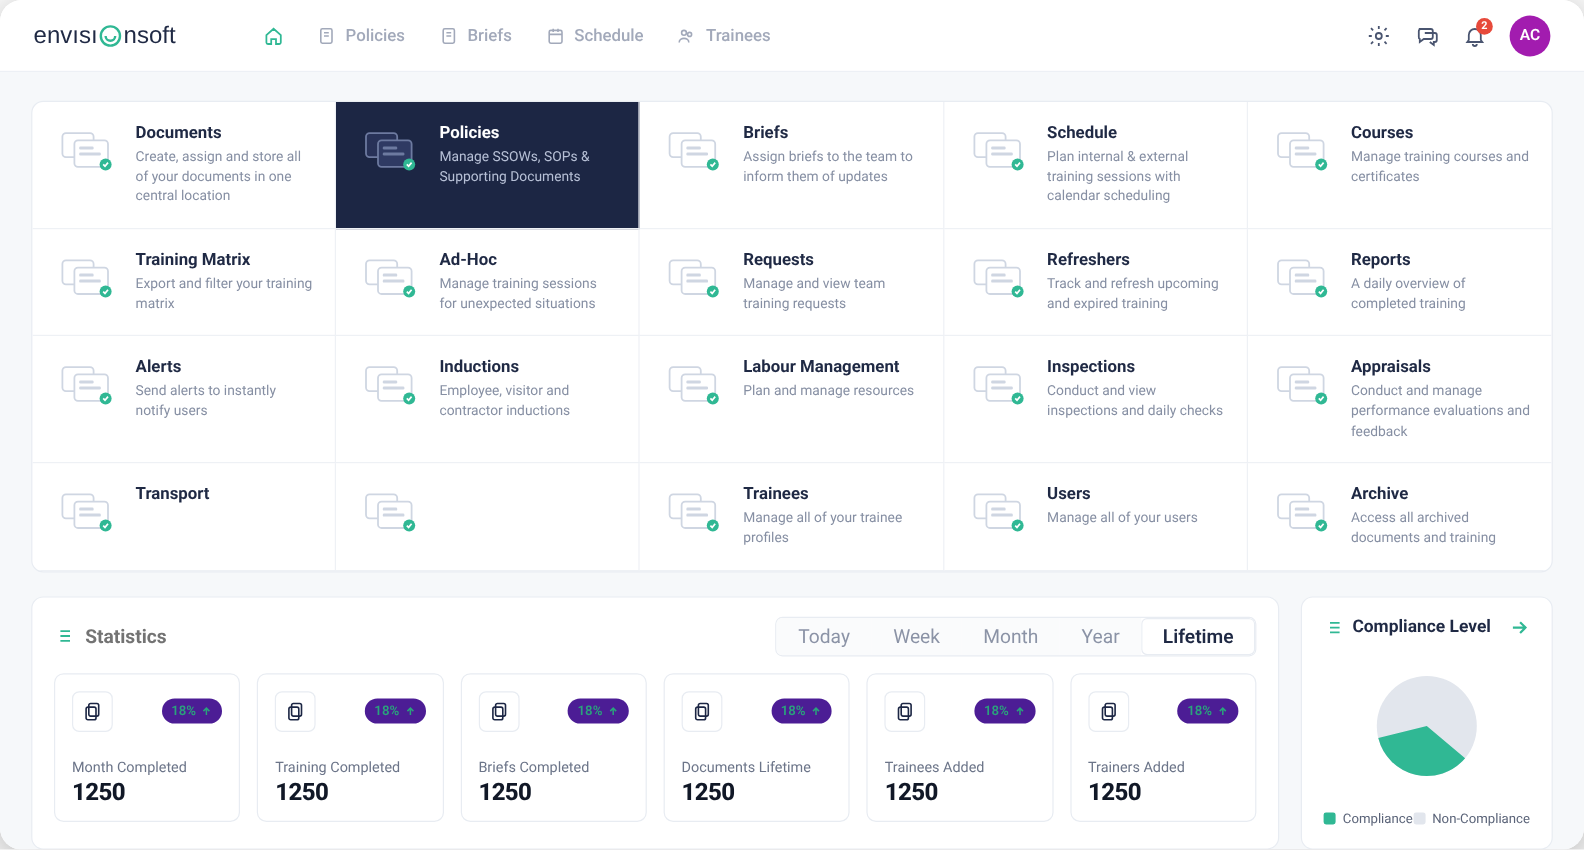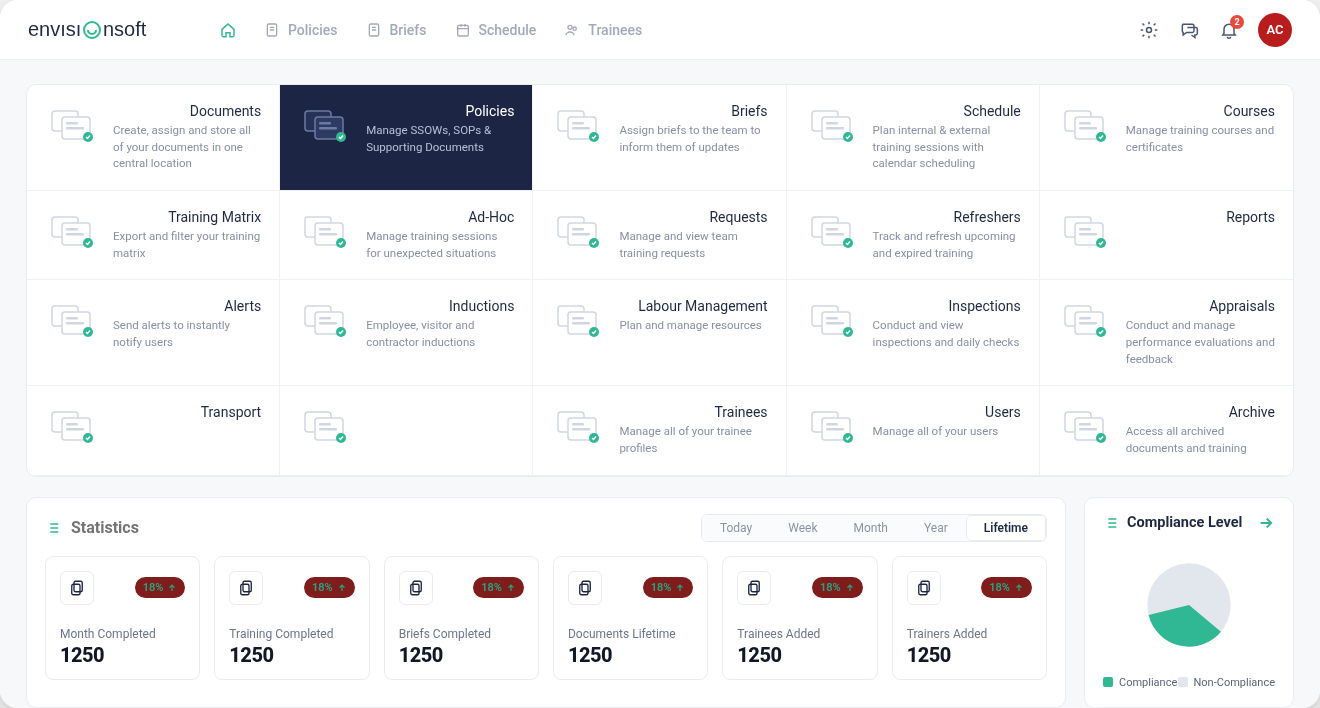--- a/index.html
+++ b/index.html
@@ -9,53 +9,53 @@
 
 .header { height: 60px; display: flex; align-items: center; padding: 0 28px; border-bottom: 1px solid #edf0f5; background:#fff; }
 .logo { width: 170px; display:flex; align-items:center; }
 .nav { display:flex; align-items:center; gap: 4px; margin-left: 10px; }
 .nav-item { display:flex; align-items:center; gap:8px; padding: 6px 12px; color:#a2a9ba; font-size:14px; font-weight:500; cursor:pointer; border-radius:6px; }
 .nav-item.home { color:#30b894; }
 .nav-item .ni-icon { width:16px; height:16px; display:flex; align-items:center; justify-content:center; }
 .header-right { margin-left:auto; display:flex; align-items:center; gap:18px; }
 .hicon { width:22px; height:22px; color:#4a5570; display:flex; align-items:center; justify-content:center; cursor:pointer; position:relative; }
 .badge { position:absolute; top:-4px; right:-4px; background:#e74a3b; color:#fff; font-size:9px; font-weight:700; border-radius:8px; padding:0 4px; min-width:14px; height:14px; display:flex; align-items:center; justify-content:center; }
-.avatar { width:34px; height:34px; border-radius:50%; background:#b91c1c; color:#fff; font-size:13px; font-weight:600; display:flex; align-items:center; justify-content:center; cursor:pointer; }
+.avatar { width:34px; height:34px; border-radius:50%; background:#a21caf; color:#fff; font-size:13px; font-weight:600; display:flex; align-items:center; justify-content:center; cursor:pointer; }
 
 .page { background:#f6f8fa; padding: 24px 26px 20px; height: calc(100% - 60px); overflow:hidden; }
 
 
 .grid-card { background:#fff; border:1px solid #e8ecf2; border-radius:10px; overflow:hidden; }
 .grid { display:grid; grid-template-columns: repeat(5, 1fr); }
 .tile { padding: 18px 18px 18px 18px; border-right:1px solid #eef1f5; border-bottom:1px solid #eef1f5; display:flex; gap:14px; cursor:pointer; min-height: 78px; }
 .tile:nth-child(5n) { border-right:none; }
 .tile-icon { width:54px; height:40px; flex-shrink:0; display:flex; align-items:center; justify-content:center; margin-top:2px; }
 .tile-body { flex:1; }
-.tile-title { font-size:14px; font-weight:400; color:#1f2944; margin-bottom:3px;text-align:right; }
+.tile-title { font-size:14px; font-weight:700; color:#1f2944; margin-bottom:3px; }
 .tile-desc { font-size:11.5px; line-height:1.45; color:#868fa3; }
 .tile.active { background:#1c2644; }
 .tile.active .tile-title { color:#fff; }
 .tile.active .tile-desc { color:#b7c0d6; }
 
 
 .bottom { display:flex; gap:18px; margin-top:20px; align-items:stretch; }
 .panel { background:#fff; border:1px solid #e8ecf2; border-radius:10px; padding:16px 18px 18px; }
 .stats-panel { flex:1; }
 .panel-head { display:flex; align-items:center; justify-content:space-between; margin-bottom:14px; }
 .panel-title-wrap { display:flex; align-items:center; gap:10px; }
 .panel-title { font-size:16px; font-weight:700; color:#737373; }
 .list-icon { width:16px; height:16px; color:#30b894; }
 .range-tabs { display:flex; border:1px solid #e8ecf2; border-radius:6px; overflow:hidden; }
-.range-tab { padding:6px 18px; font-size:12px; color:#8b93a6; cursor:pointer; background:#fafbfc; }
+.range-tab { padding:6px 18px; font-size:16px; color:#8b93a6; cursor:pointer; background:#fafbfc; }
 .range-tab.active { background:#fff; color:#1f2944; font-weight:600; box-shadow: inset 0 0 0 1px #e8ecf2; border-radius:5px;}
 .stat-cards { display:grid; grid-template-columns: repeat(6, 1fr); gap:14px; }
 .stat-card { border:1px solid #e8ecf2; border-radius:8px; padding:14px 14px 12px; }
 .stat-top { display:flex; align-items:center; justify-content:space-between; margin-bottom:22px; }
 .doc-icon-box { width:34px; height:34px; border:1px solid #e8ecf2; border-radius:6px; display:flex; align-items:center; justify-content:center; color:#1c2644; }
-.pct-pill { background:#7f1d1d; color:#2aa37c; font-size:11px; font-weight:600; padding:4px 8px; border-radius:12px; display:flex; align-items:center; gap:4px; }
+.pct-pill { background:#4c1d95; color:#2aa37c; font-size:11px; font-weight:600; padding:4px 8px; border-radius:12px; display:flex; align-items:center; gap:4px; }
 .stat-label { font-size:12px; color:#6c7589; margin-bottom:2px; }
 .stat-value { font-size:20px; font-weight:800; color:#111827; letter-spacing:-0.5px; }
 
 .compliance-panel { width:210px; }
 .compliance-head { display:flex; align-items:center; gap:8px; margin-bottom:12px; }
 .compliance-title { font-size:14.5px; font-weight:700; }
 .arrow-right { margin-left:auto; color:#30b894; width:18px; height:18px; cursor:pointer; }
 .pie-wrap { display:flex; justify-content:center; padding:6px 0 10px; }
 .legend { display:flex; justify-content:space-between; font-size:11px; color:#5a6378; margin-top:6px; }
 .legend-item { display:flex; align-items:center; gap:6px; }
@@ -309,20 +309,21 @@
     <rect x="6" y="6" width="26" height="20" rx="3" fill="#fff" stroke="#cfd6e2" stroke-width="1.5"></rect>
     <rect x="16" y="12" width="28" height="22" rx="3" fill="#fff" stroke="#cfd6e2" stroke-width="1.5"></rect>
     <rect x="20" y="17" width="12" height="2.5" rx="1" fill="#cfd6e2"></rect>
     <rect x="20" y="22" width="18" height="2.5" rx="1" fill="#cfd6e2"></rect>
     <circle cx="42" cy="32" r="5" fill="#30b894"></circle>
     <path d="M40 32l1.5 1.5L44 30.5" stroke="#fff" stroke-width="1.4" fill="none"></path>
   </svg>
             </div>
     <div class="tile-body">
       <div class="tile-title">Reports</div>
+      <div class="tile-desc">A daily overview of completed training</div>
     </div>
           </div>
           <div class="tile">
     <div class="tile-icon">
               <svg width="52" height="40" viewBox="0 0 52 40">
     <rect x="6" y="6" width="26" height="20" rx="3" fill="#fff" stroke="#cfd6e2" stroke-width="1.5"></rect>
     <rect x="16" y="12" width="28" height="22" rx="3" fill="#fff" stroke="#cfd6e2" stroke-width="1.5"></rect>
     <rect x="20" y="17" width="12" height="2.5" rx="1" fill="#cfd6e2"></rect>
     <rect x="20" y="22" width="18" height="2.5" rx="1" fill="#cfd6e2"></rect>
     <circle cx="42" cy="32" r="5" fill="#30b894"></circle>

